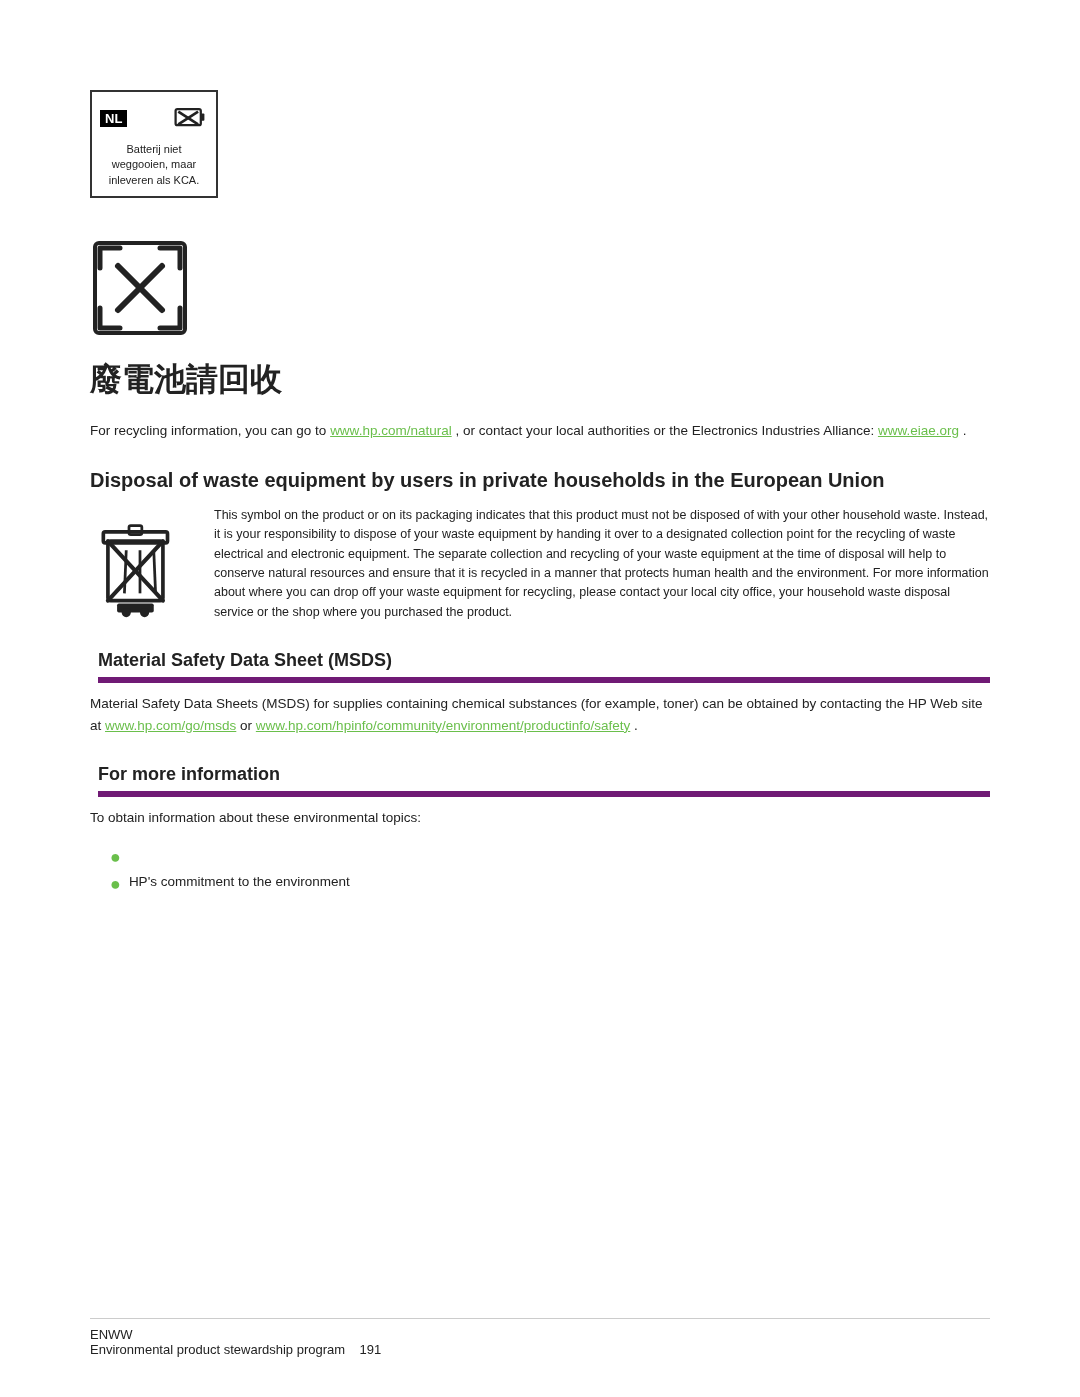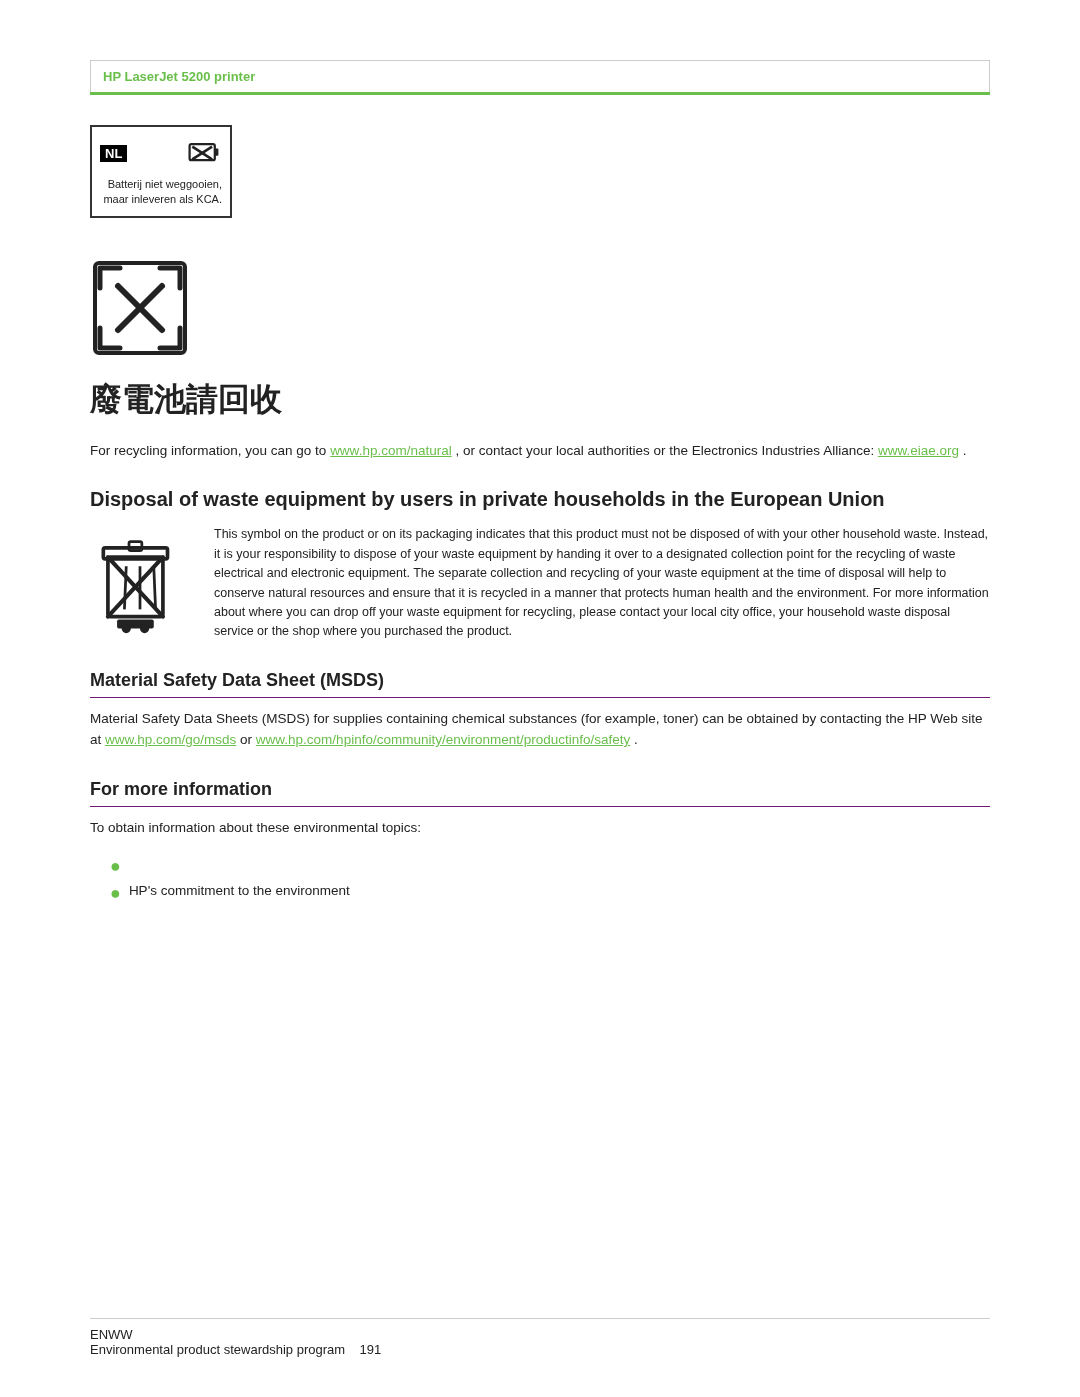--- a/index.html
+++ b/index.html
@@ -41,33 +41,33 @@
     }
 
     .info-table .table-header td {
       border: none;
       border-bottom: 2px solid #6abf4b;
     }
 
     
     .nl-battery-box {
       border: 2px solid #333;
-      width: 142px;
+      width: 128px;
       padding: 8px;
       text-align: center;
       margin-bottom: 20px;
       display: inline-block;
     }
 
     .nl-text {
       font-size: 11px;
       color: #222;
       margin-top: 6px;
       line-height: 1.4;
-      text-align: right;
+      text-align: center;
     }
 
     
     .battery-icon-small {
       width: 36px;
       height: 36px;
     }
 
     
     .recycle-icon-large {
@@ -105,41 +105,41 @@
       color: #222;
       margin: 24px 0 12px 0;
       line-height: 1.4;
     }
 
     
     .disposal-section {
       display: flex;
       gap: 24px;
       margin-bottom: 24px;
-      align-items: flex-start;
+      align-items: flex-end;
     }
 
     .disposal-icon {
       width: 100px;
       flex-shrink: 0;
     }
 
     .disposal-text {
       font-size: 12.5px;
       line-height: 1.55;
       color: #222;
     }
 
     
     .subsection-heading {
       font-size: 18px;
       font-weight: bold;
       color: #222;
-      margin: 28px 0 10px 0;
-      border-bottom: 1px solid #701a75;
+      margin: 28px 0 10px 8px;
+      border-bottom: 6px solid #701a75;
       padding-bottom: 6px;
     }
 
     
     .bullet-list {
       list-style: none;
       margin: 12px 0 12px 20px;
     }
 
     .bullet-list li {
@@ -189,23 +189,20 @@
     }
   </style>
 </head>
 <body>
 
 
 
 
 <table class="info-table">
   <tbody>
-      <tr class="table-header">
-    <td colspan="2">HP LaserJet 5200 printer</td>
-  </tr>
 </tbody>
   </table>
 
 
 <div class="nl-battery-box">
   <div class="nl-top-row">
     <span class="nl-badge">NL</span>
 
     <svg class="battery-icon-small" viewBox="0 0 40 40" xmlns="http://www.w3.org/2000/svg">
 

